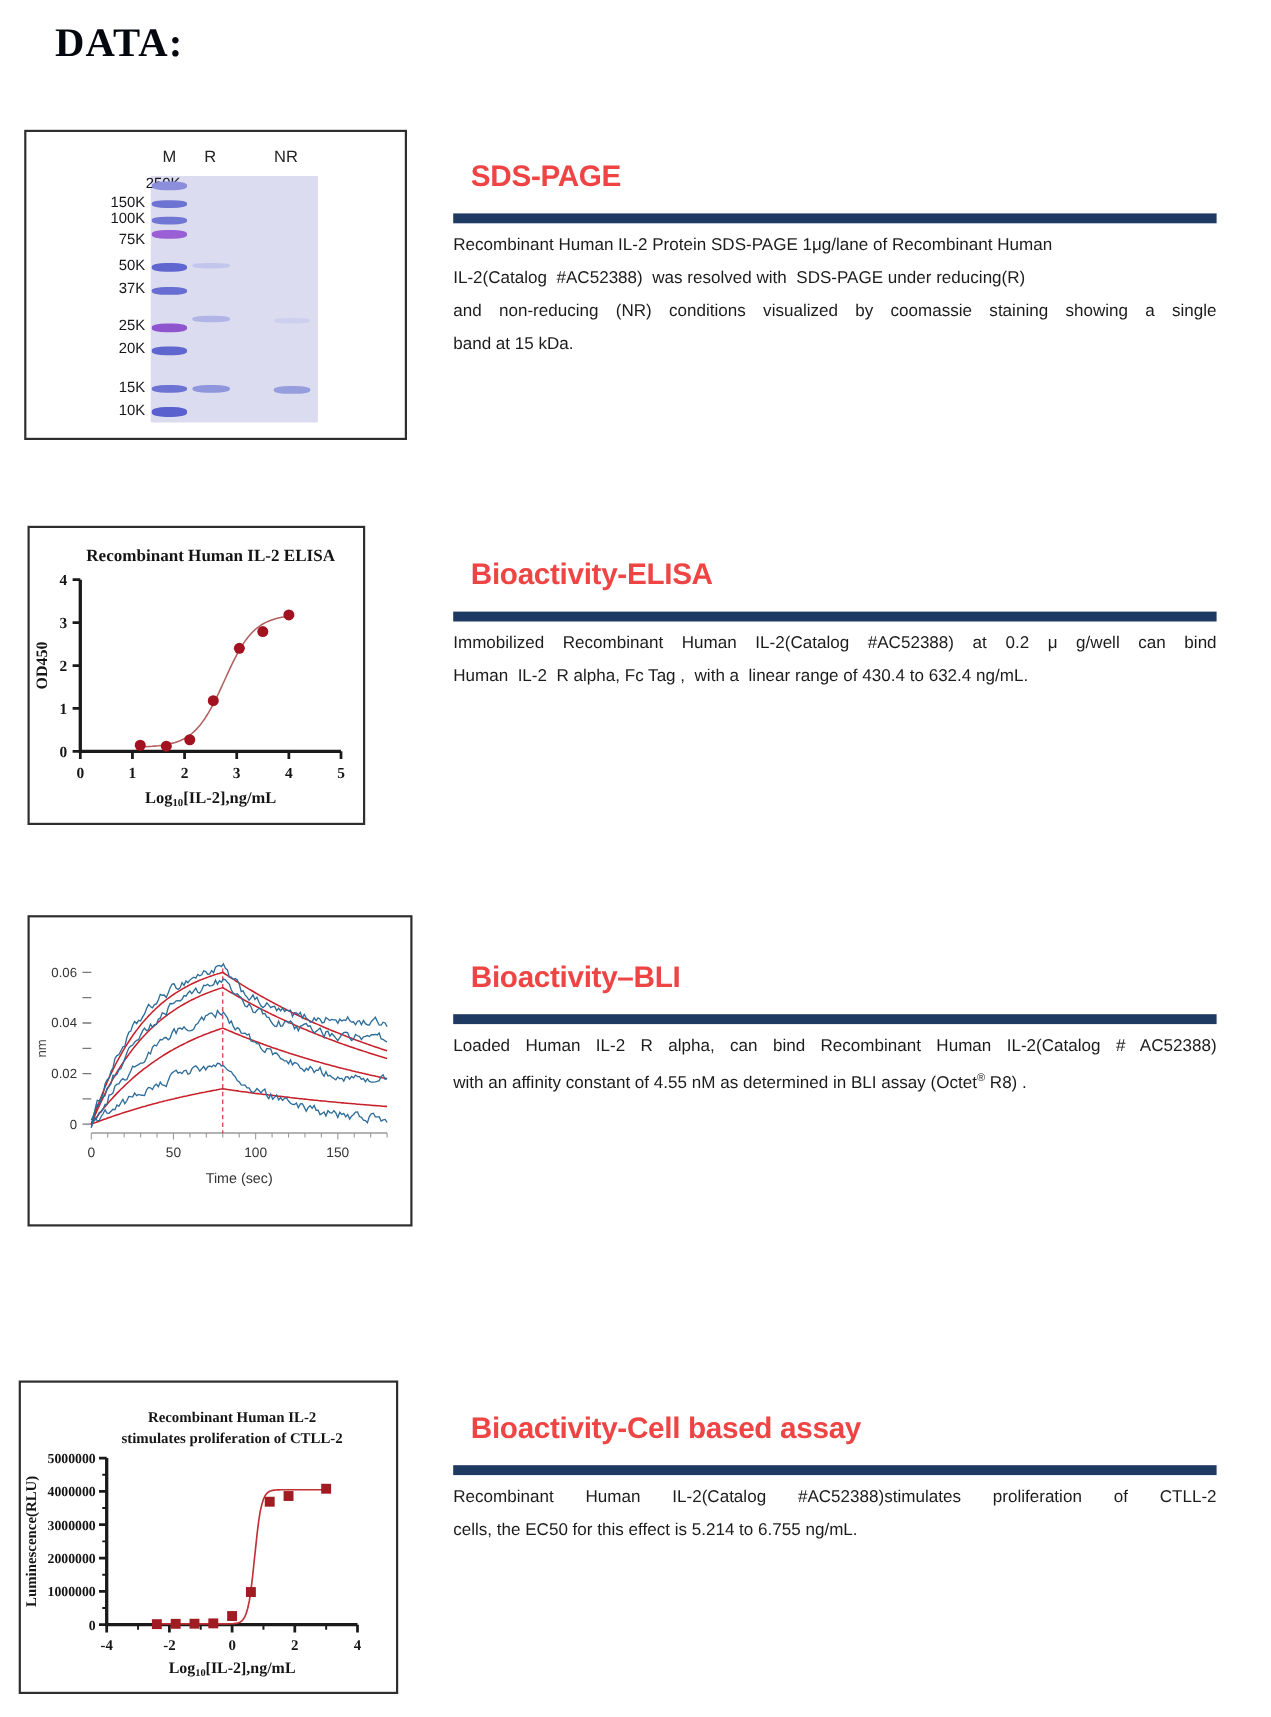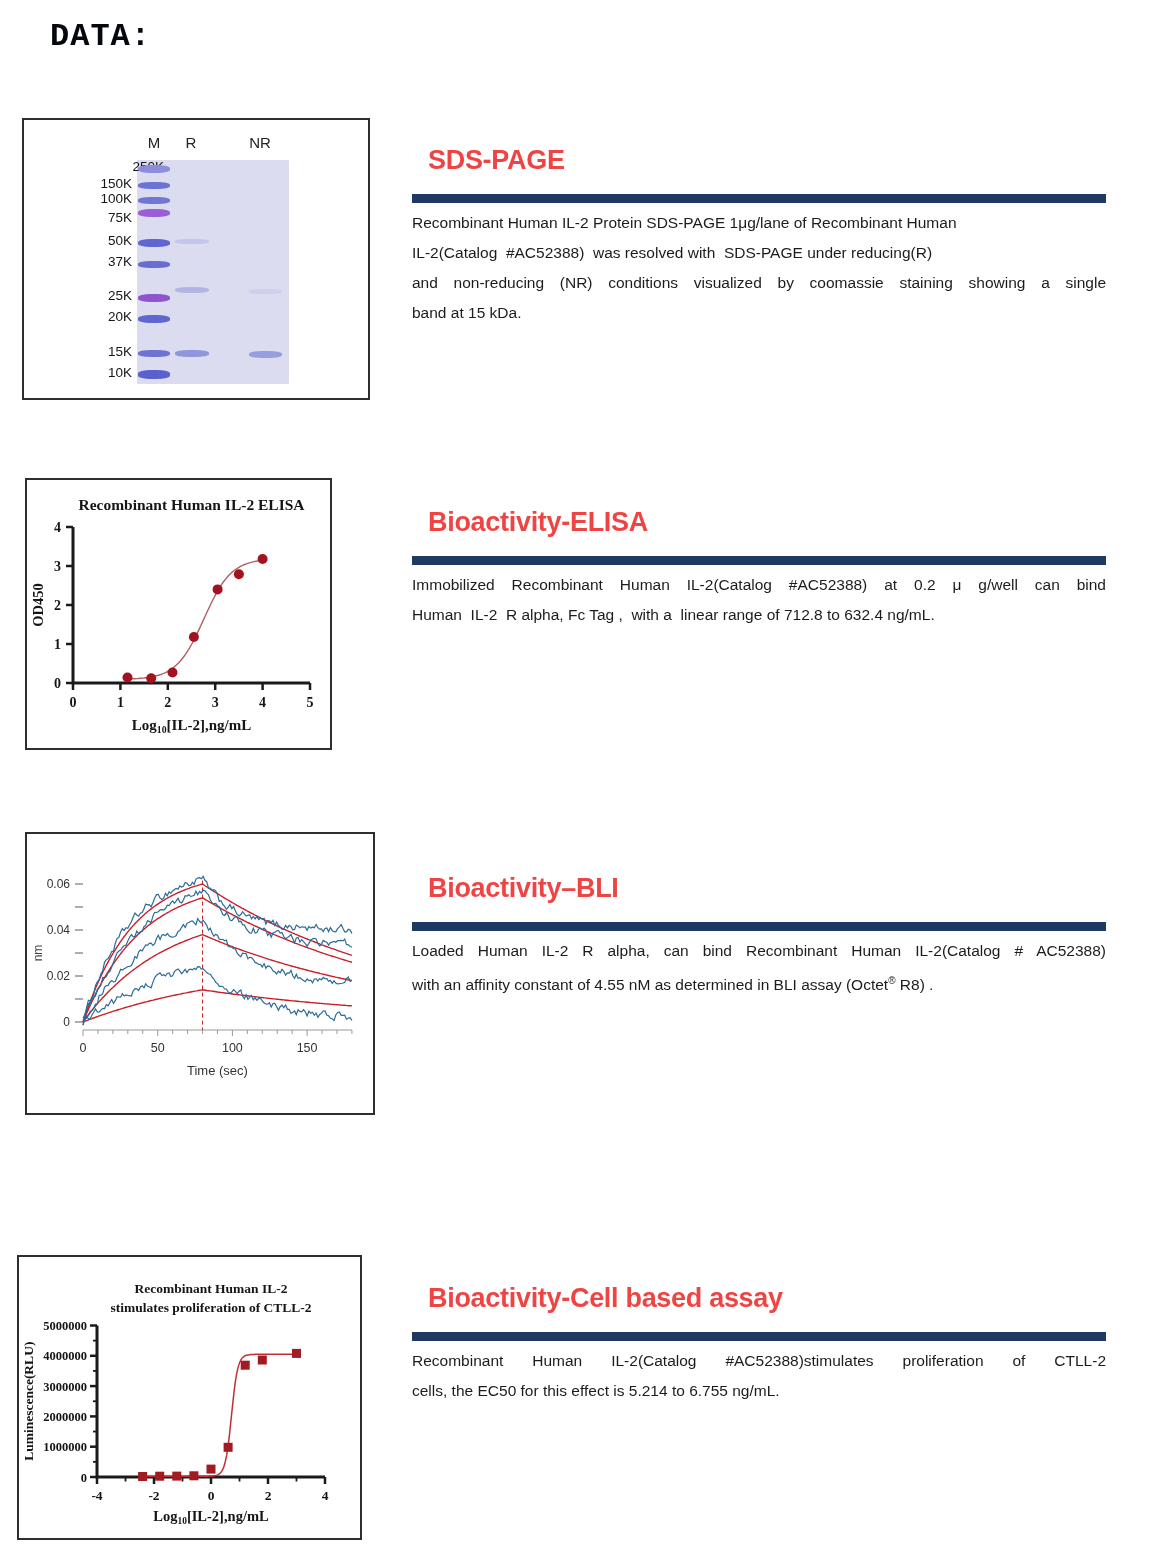--- a/index.html
+++ b/index.html
@@ -1,19 +1,19 @@
 <!DOCTYPE html>
 <html><head>
 <meta charset="utf-8">
 <style>
   html,body{margin:0;padding:0;background:#ffffff;}
   .page{position:relative;width:1155px;height:1561px;background:#ffffff;overflow:hidden;
         font-family:"Liberation Sans",sans-serif;}
-  .page-title{position:absolute;left:50px;top:18px;margin:0;font-size:32px;font-weight:bold;
-        color:#06080f;letter-spacing:1px;font-family:Liberation Mono, monospace;}
+  .page-title{position:absolute;left:50px;top:18px;margin:0;font-size:37px;font-weight:bold;
+        color:#06080f;letter-spacing:1px;font-family:Liberation Serif, serif;}
   
   .fig{position:absolute;border:2px solid #2e2e2e;background:#ffffff;box-sizing:border-box;}
   #fig-gel{left:22px;top:118px;width:348px;height:282px;}
   #fig-elisa{left:25px;top:478px;width:307px;height:272px;}
   #fig-bli{left:25px;top:832px;width:350px;height:283px;}
   #fig-cell{left:17px;top:1255px;width:345px;height:285px;}
   .fig svg{display:block;}
   
   #gel-canvas{position:absolute;left:0;top:0;width:100%;height:100%;}
   .gel-bg{position:absolute;border-radius:1px;}
@@ -221,21 +221,21 @@
     <div class="body-line">Recombinant Human IL-2 Protein SDS-PAGE 1μg/lane of Recombinant Human</div>
     <div class="body-line">IL-2(Catalog  #AC52388)  was resolved with  SDS-PAGE under reducing(R)</div>
     <div class="body-line stretch">and non-reducing (NR) conditions visualized by coomassie staining showing a single</div>
     <div class="body-line">band at 15 kDa.</div>
   </div>
 
   <div class="txt" id="txt-elisa">
     <h2 class="sec-heading">Bioactivity-ELISA</h2>
     <div class="rule" style="background: rgb(30, 58, 99);"></div>
     <div class="body-line stretch">Immobilized Recombinant Human IL-2(Catalog #AC52388) at 0.2 μ g/well can bind</div>
-    <div class="body-line">Human  IL-2  R alpha, Fc Tag ,  with a  linear range of 712.8 to 632.4 ng/mL.</div>
+    <div class="body-line">Human  IL-2  R alpha, Fc Tag ,  with a  linear range of 430.4 to 632.4 ng/mL.</div>
   </div>
 
   <div class="txt" id="txt-bli">
     <h2 class="sec-heading">Bioactivity–BLI</h2>
     <div class="rule" style="background: rgb(30, 58, 99);"></div>
     <div class="body-line stretch">Loaded Human IL-2 R alpha, can bind Recombinant Human IL-2(Catalog # AC52388)</div>
     <div class="body-line"><span>with an affinity constant of 4.55 nM as determined in BLI assay (Octet</span><span class="sup">®</span><span> R8) .</span></div>
   </div>
 
   <div class="txt" id="txt-cell">

